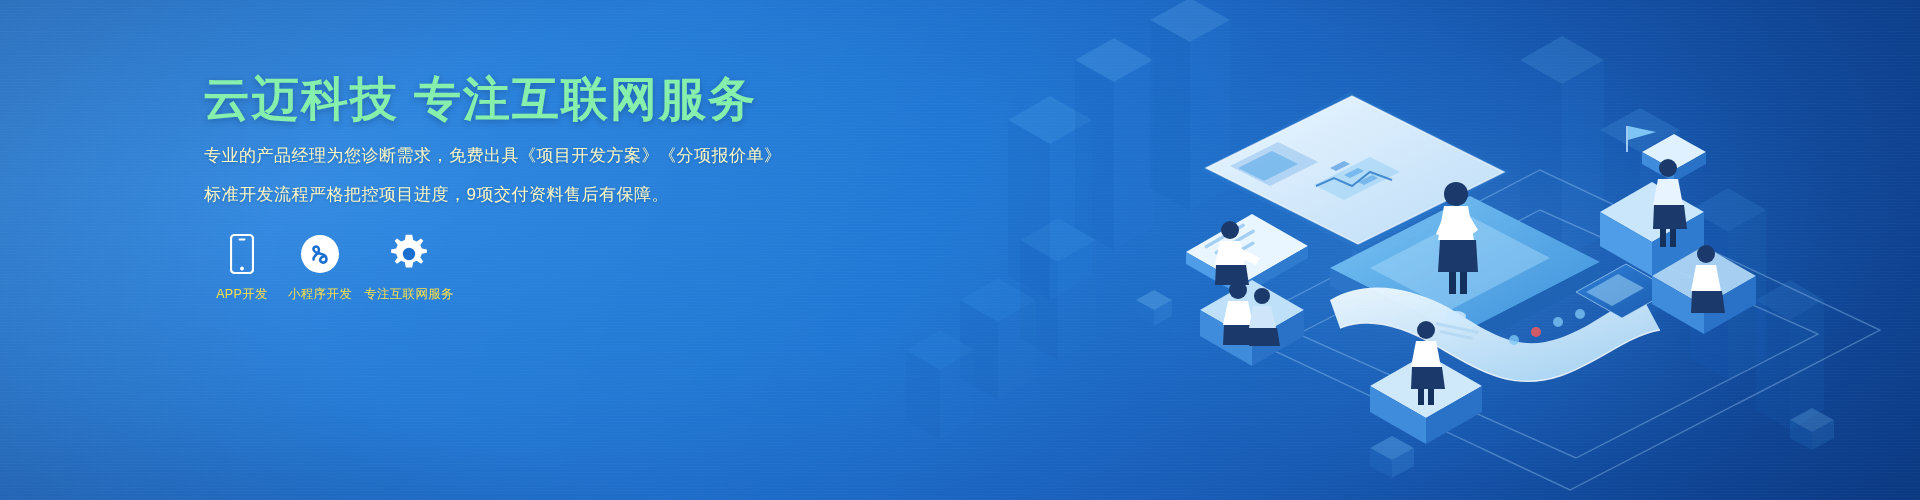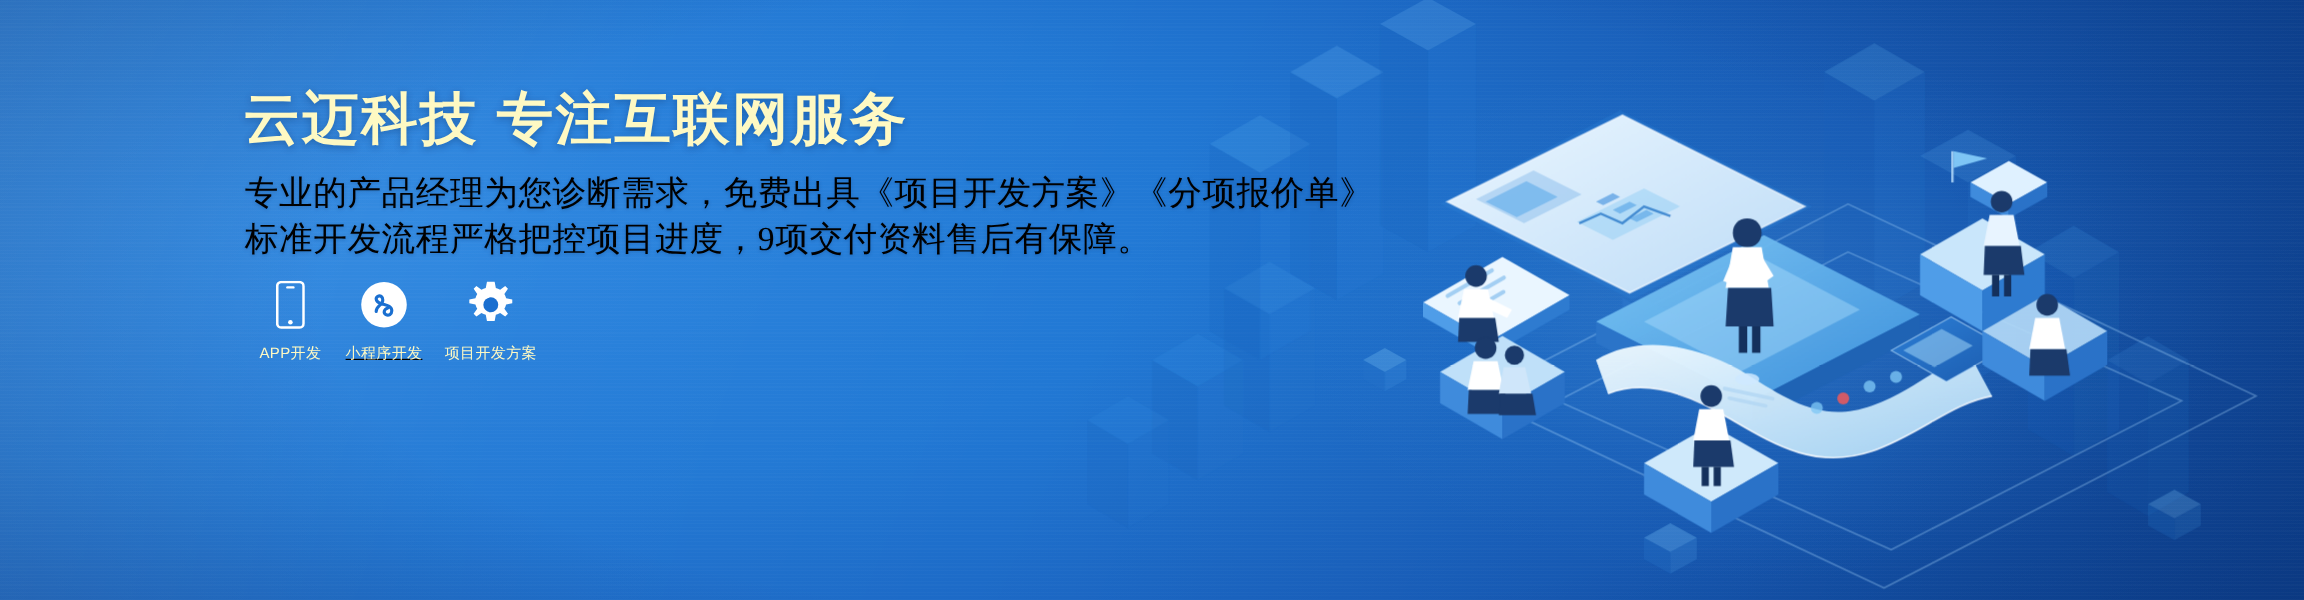--- a/index.html
+++ b/index.html
@@ -62,37 +62,37 @@
     width: 760px;
     height: 500px;
   }
   .headline {
     position: absolute;
     top: 73px;
     left: 3px;
     font-size: 47px;
     line-height: 1.12;
     font-weight: bold;
-    color: #fef9c3;
+    color: #86efac;
     letter-spacing: 2px;
     white-space: nowrap;
     text-shadow: 0 2px 6px rgba(0,30,80,0.30);
   }
   .sub {
     position: absolute;
     left: 4px;
-    font-size: 28px;
+    font-size: 17px;
     line-height: 1.0;
-    color: #000000;
+    color: #fef9c3;
     letter-spacing: 0.5px;
     white-space: nowrap;
     text-shadow: 0 1px 3px rgba(0,30,80,0.25);
   }
   .sub.l1 { top: 147px; }
-  .sub.l2 { top: 186px; font-family: Liberation Serif, serif; }
+  .sub.l2 { top: 186px; }
 
   
   .services {
     position: absolute;
     top: 232px;
     left: 0;
     display: flex;
     align-items: flex-start;
   }
   .service {
@@ -104,27 +104,27 @@
   .service .ico {
     height: 44px;
     display: flex;
     align-items: center;
     justify-content: center;
   }
   .service .ico svg { display: block; }
   .service .lbl {
     margin-top: 10px;
     font-size: 12.5px;
-    color: #fef9c3;
+    color: #fde047;
     white-space: nowrap;
     letter-spacing: .3px;
   }
   
   .s0 { margin-left: 10px;  width: 64px; }
-  .s1 { margin-left: 10px;  width: 72px; text-decoration: underline; }
+  .s1 { margin-left: 10px;  width: 72px; }
   .s2 { margin-left: 8px;   width: 78px; }
   .s3 { margin-left: 4px;   width: 66px; }
   .s4 { margin-left: 8px;   width: 90px; }
 
   
   .art {
     position: absolute;
     right: 0;
     top: 0;
     width: 1020px;
@@ -439,19 +439,19 @@
           <svg width="40" height="40" viewBox="0 0 40 40" xmlns="http://www.w3.org/2000/svg">
             <path d="M20 0.8 l3.2 0 l1 5.1 a14.6 14.6 0 0 1 3.6 1.5 l4.2 -3 l2.3 2.3 l-3 4.2
                      a14.6 14.6 0 0 1 1.5 3.6 l5.1 1 l0 3.2 l-5.1 1 a14.6 14.6 0 0 1 -1.5 3.6
                      l3 4.2 l-2.3 2.3 l-4.2 -3 a14.6 14.6 0 0 1 -3.6 1.5 l-1 5.1 l-3.2 0 l-3.2 0
                      l-1 -5.1 a14.6 14.6 0 0 1 -3.6 -1.5 l-4.2 3 l-2.3 -2.3 l3 -4.2
                      a14.6 14.6 0 0 1 -1.5 -3.6 l-5.1 -1 l0 -3.2 l5.1 -1 a14.6 14.6 0 0 1 1.5 -3.6
                      l-3 -4.2 l2.3 -2.3 l4.2 3 a14.6 14.6 0 0 1 3.6 -1.5 l1 -5.1 z" fill="#ffffff"></path>
             <circle cx="20" cy="20" r="6.2" fill="#1a6fd0"></circle>
           </svg>
         </div>
-        <div class="lbl">项目开发方案</div>
+        <div class="lbl">专注互联网服务</div>
       </div>
 
     </div>
   </div>
 
 </div>
 
 </body></html>

